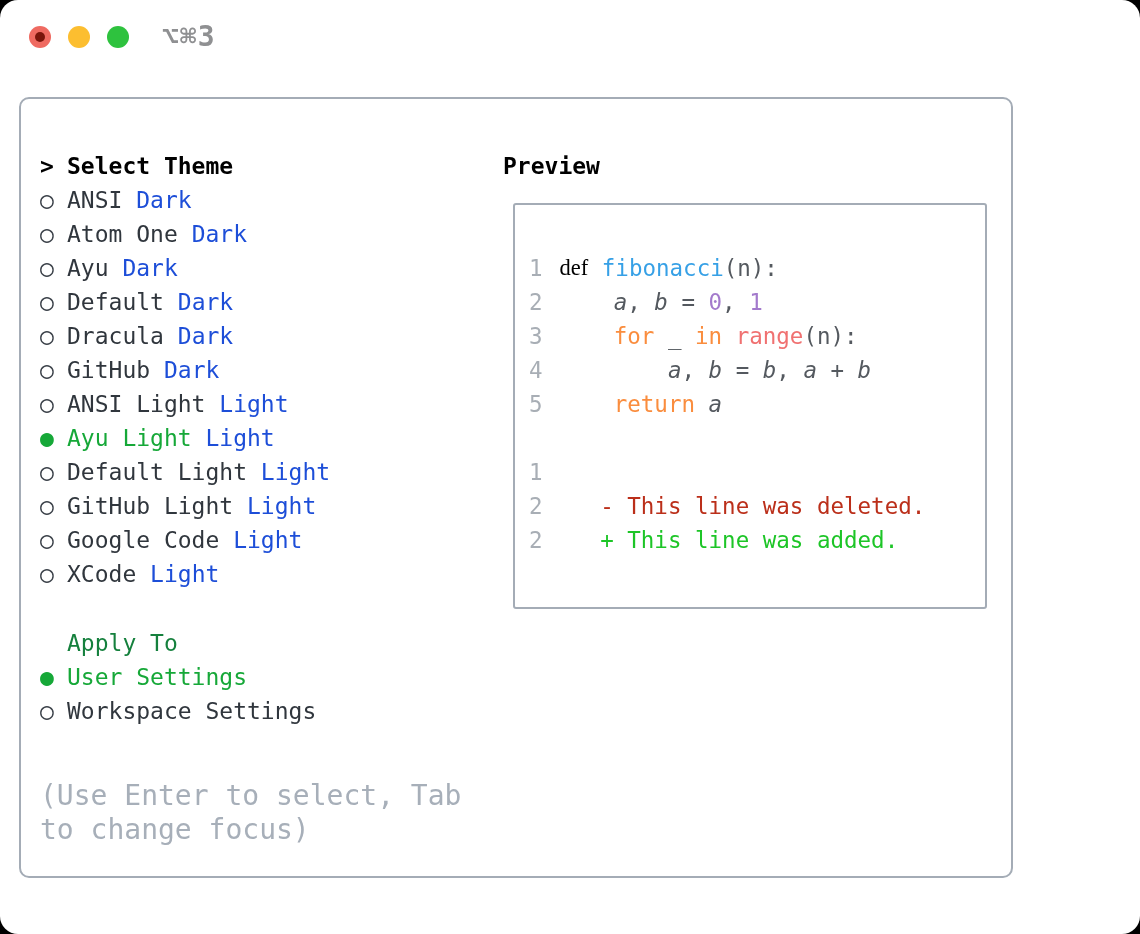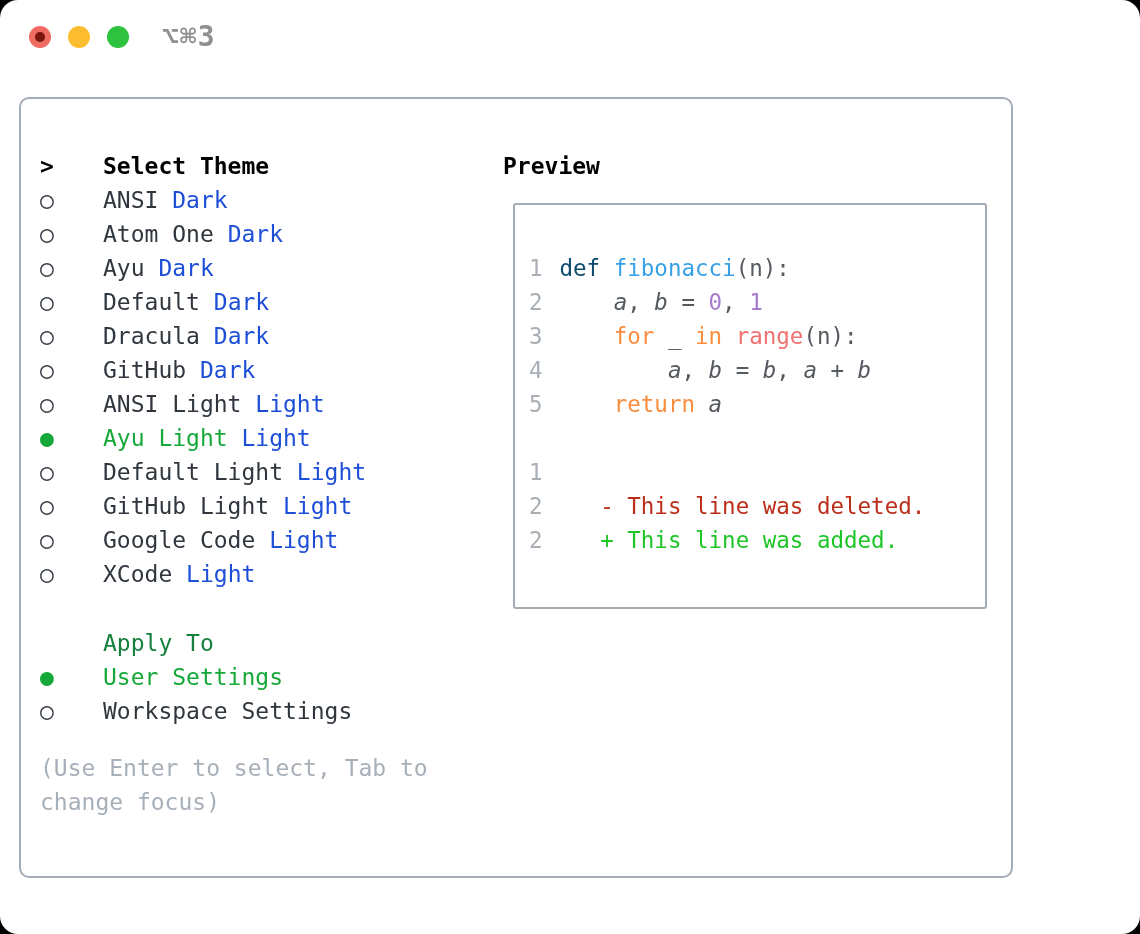--- a/index.html
+++ b/index.html
@@ -22,28 +22,28 @@
     position:absolute;left:19px;top:97px;width:994px;height:781px;
     border:2px solid #a4acb6;border-radius:10px;box-sizing:border-box;background:#fff;
   }
 
   
   .theme-list{position:absolute;left:19px;top:50px;}
   .apply-block{position:absolute;left:19px;top:527px;}
   .row{display:flex;align-items:center;height:34px;font-size:23px;line-height:34px;white-space:pre;}
   .marker{width:27px;flex:none;color:#3c424a;}
   .marker.prompt{font-weight:bold;color:#000;}
-  .name{color:#30363d;margin-left:36px;}
+  .name{color:#30363d;}
   .header-row .name{font-weight:bold;color:#000;}
   .apply-header{color:#15803d;}
   .variant{margin-left:1ch;color:#1d4ed8;}
 
   .hint{
-    position:absolute;left:19px;top:652px;width:424px;
-    font-size:23px;line-height:34px;color:#a7afb9;
+    position:absolute;left:19px;top:680px;width:424px;
+    font-size:28px;line-height:34px;color:#a7afb9;
   }
 
   
   .preview-label{position:absolute;left:482px;top:50px;font-size:23px;line-height:34px;font-weight:bold;color:#000;}
   .preview-box{
     position:absolute;left:492px;top:104px;width:474px;height:406px;
     border:2px solid #a4acb6;border-radius:3px;box-sizing:border-box;
     padding:46px 0 0 14px;overflow:hidden;background:#fff;
   }
   .code-line{display:flex;height:34px;font-size:22.5px;line-height:34px;white-space:pre;}
@@ -98,21 +98,21 @@
     <div class="row"><span class="marker" style="color: rgb(22, 168, 56);">●</span><span class="name" style="color: rgb(22, 168, 56);">User Settings</span></div>
         <div class="row"><span class="marker">○</span><span class="name">Workspace Settings</span></div>
       </div>
 
     <div class="hint">(Use Enter to select, Tab to change focus)</div>
 
     <div class="preview-label">Preview</div>
 
     <div class="preview-box">
 
-    <div class="code-line"><span class="line-num" style="color: rgb(168, 174, 181);">1</span><span class="tok" style="color: #0c4a6e;">def</span><span class="tok" style="color: rgb(84, 89, 95);"> </span><span class="tok" style="color: rgb(54, 160, 230);">fibonacci</span><span class="tok" style="color: rgb(84, 89, 95);">(n):</span></div>
+    <div class="code-line"><span class="line-num" style="color: rgb(168, 174, 181);">1</span><span class="tok" style="color: #000000; font-family: Liberation Serif, serif;">def</span><span class="tok" style="color: rgb(84, 89, 95);"> </span><span class="tok" style="color: rgb(54, 160, 230);">fibonacci</span><span class="tok" style="color: rgb(84, 89, 95);">(n):</span></div>
         <div class="code-line"><span class="line-num" style="color: rgb(168, 174, 181);">2</span><span class="tok" style="color: rgb(84, 89, 95);">    </span><span class="tok i" style="color: rgb(84, 89, 95);">a</span><span class="tok" style="color: rgb(84, 89, 95);">, </span><span class="tok i" style="color: rgb(84, 89, 95);">b</span><span class="tok" style="color: rgb(84, 89, 95);"> = </span><span class="tok" style="color: rgb(163, 122, 204);">0</span><span class="tok" style="color: rgb(84, 89, 95);">, </span><span class="tok" style="color: rgb(163, 122, 204);">1</span></div>
         <div class="code-line"><span class="line-num" style="color: rgb(168, 174, 181);">3</span><span class="tok" style="color: rgb(84, 89, 95);">    </span><span class="tok" style="color: rgb(250, 141, 62);">for</span><span class="tok" style="color: rgb(84, 89, 95);"> _ </span><span class="tok" style="color: rgb(250, 141, 62);">in</span><span class="tok" style="color: rgb(84, 89, 95);"> </span><span class="tok" style="color: rgb(240, 113, 113);">range</span><span class="tok" style="color: rgb(84, 89, 95);">(n):</span></div>
         <div class="code-line"><span class="line-num" style="color: rgb(168, 174, 181);">4</span><span class="tok" style="color: rgb(84, 89, 95);">        </span><span class="tok i" style="color: rgb(84, 89, 95);">a</span><span class="tok" style="color: rgb(84, 89, 95);">, </span><span class="tok i" style="color: rgb(84, 89, 95);">b</span><span class="tok" style="color: rgb(84, 89, 95);"> = </span><span class="tok i" style="color: rgb(84, 89, 95);">b</span><span class="tok" style="color: rgb(84, 89, 95);">, </span><span class="tok i" style="color: rgb(84, 89, 95);">a</span><span class="tok" style="color: rgb(84, 89, 95);"> + </span><span class="tok i" style="color: rgb(84, 89, 95);">b</span></div>
         <div class="code-line"><span class="line-num" style="color: rgb(168, 174, 181);">5</span><span class="tok" style="color: rgb(84, 89, 95);">    </span><span class="tok" style="color: rgb(250, 141, 62); text-align: center;">return</span><span class="tok" style="color: rgb(84, 89, 95);"> </span><span class="tok i" style="color: rgb(84, 89, 95);">a</span></div>
         <div class="code-line"><span class="line-num" style="color: rgb(168, 174, 181);"></span></div>
         <div class="code-line"><span class="line-num" style="color: rgb(168, 174, 181);">1</span></div>
         <div class="code-line"><span class="line-num" style="color: rgb(168, 174, 181);">2</span><span class="tok" style="color: rgb(187, 47, 26);">   - This line was deleted.</span></div>
         <div class="code-line"><span class="line-num" style="color: rgb(168, 174, 181);">2</span><span class="tok" style="color: rgb(29, 197, 39);">   + This line was added.</span></div>
       </div>
 

